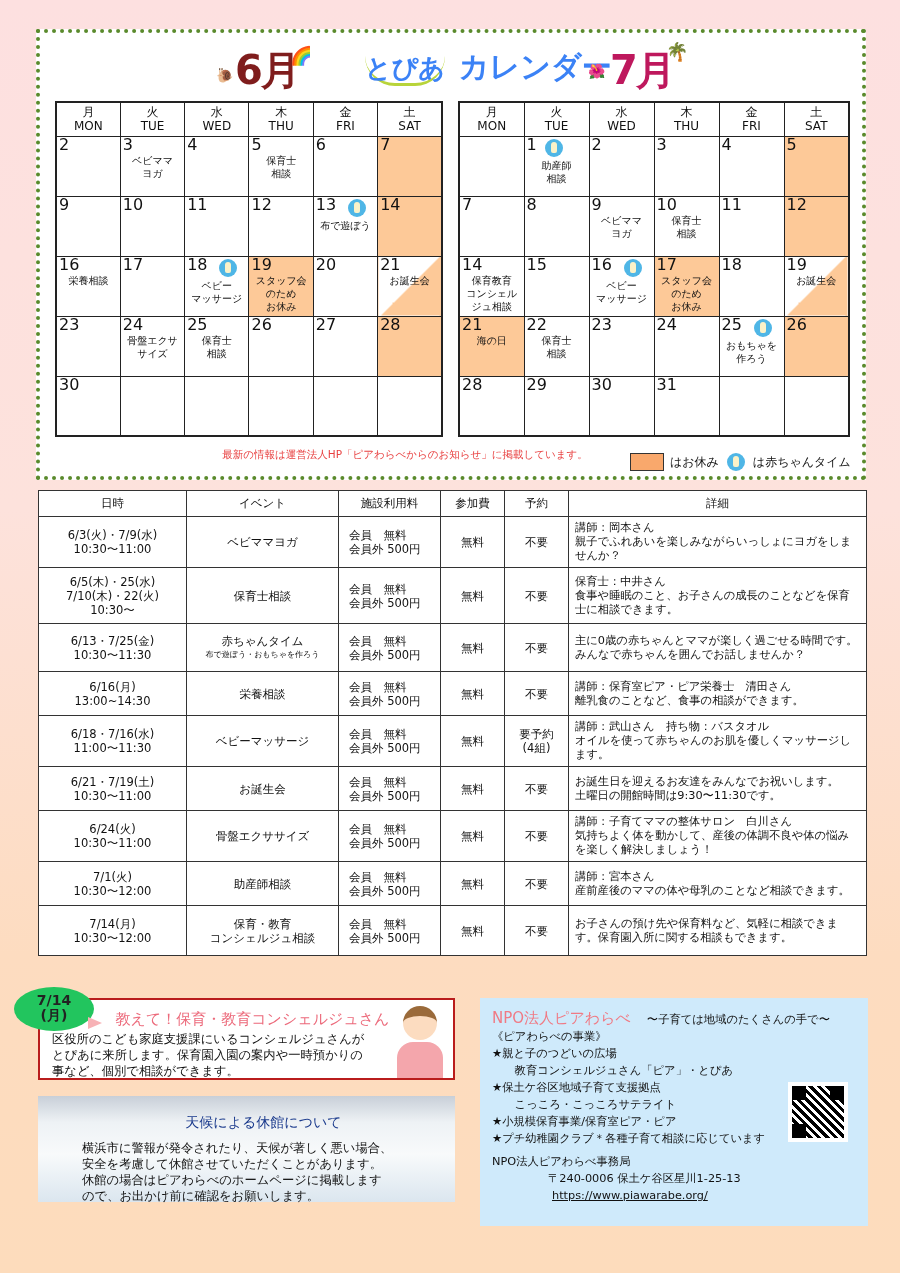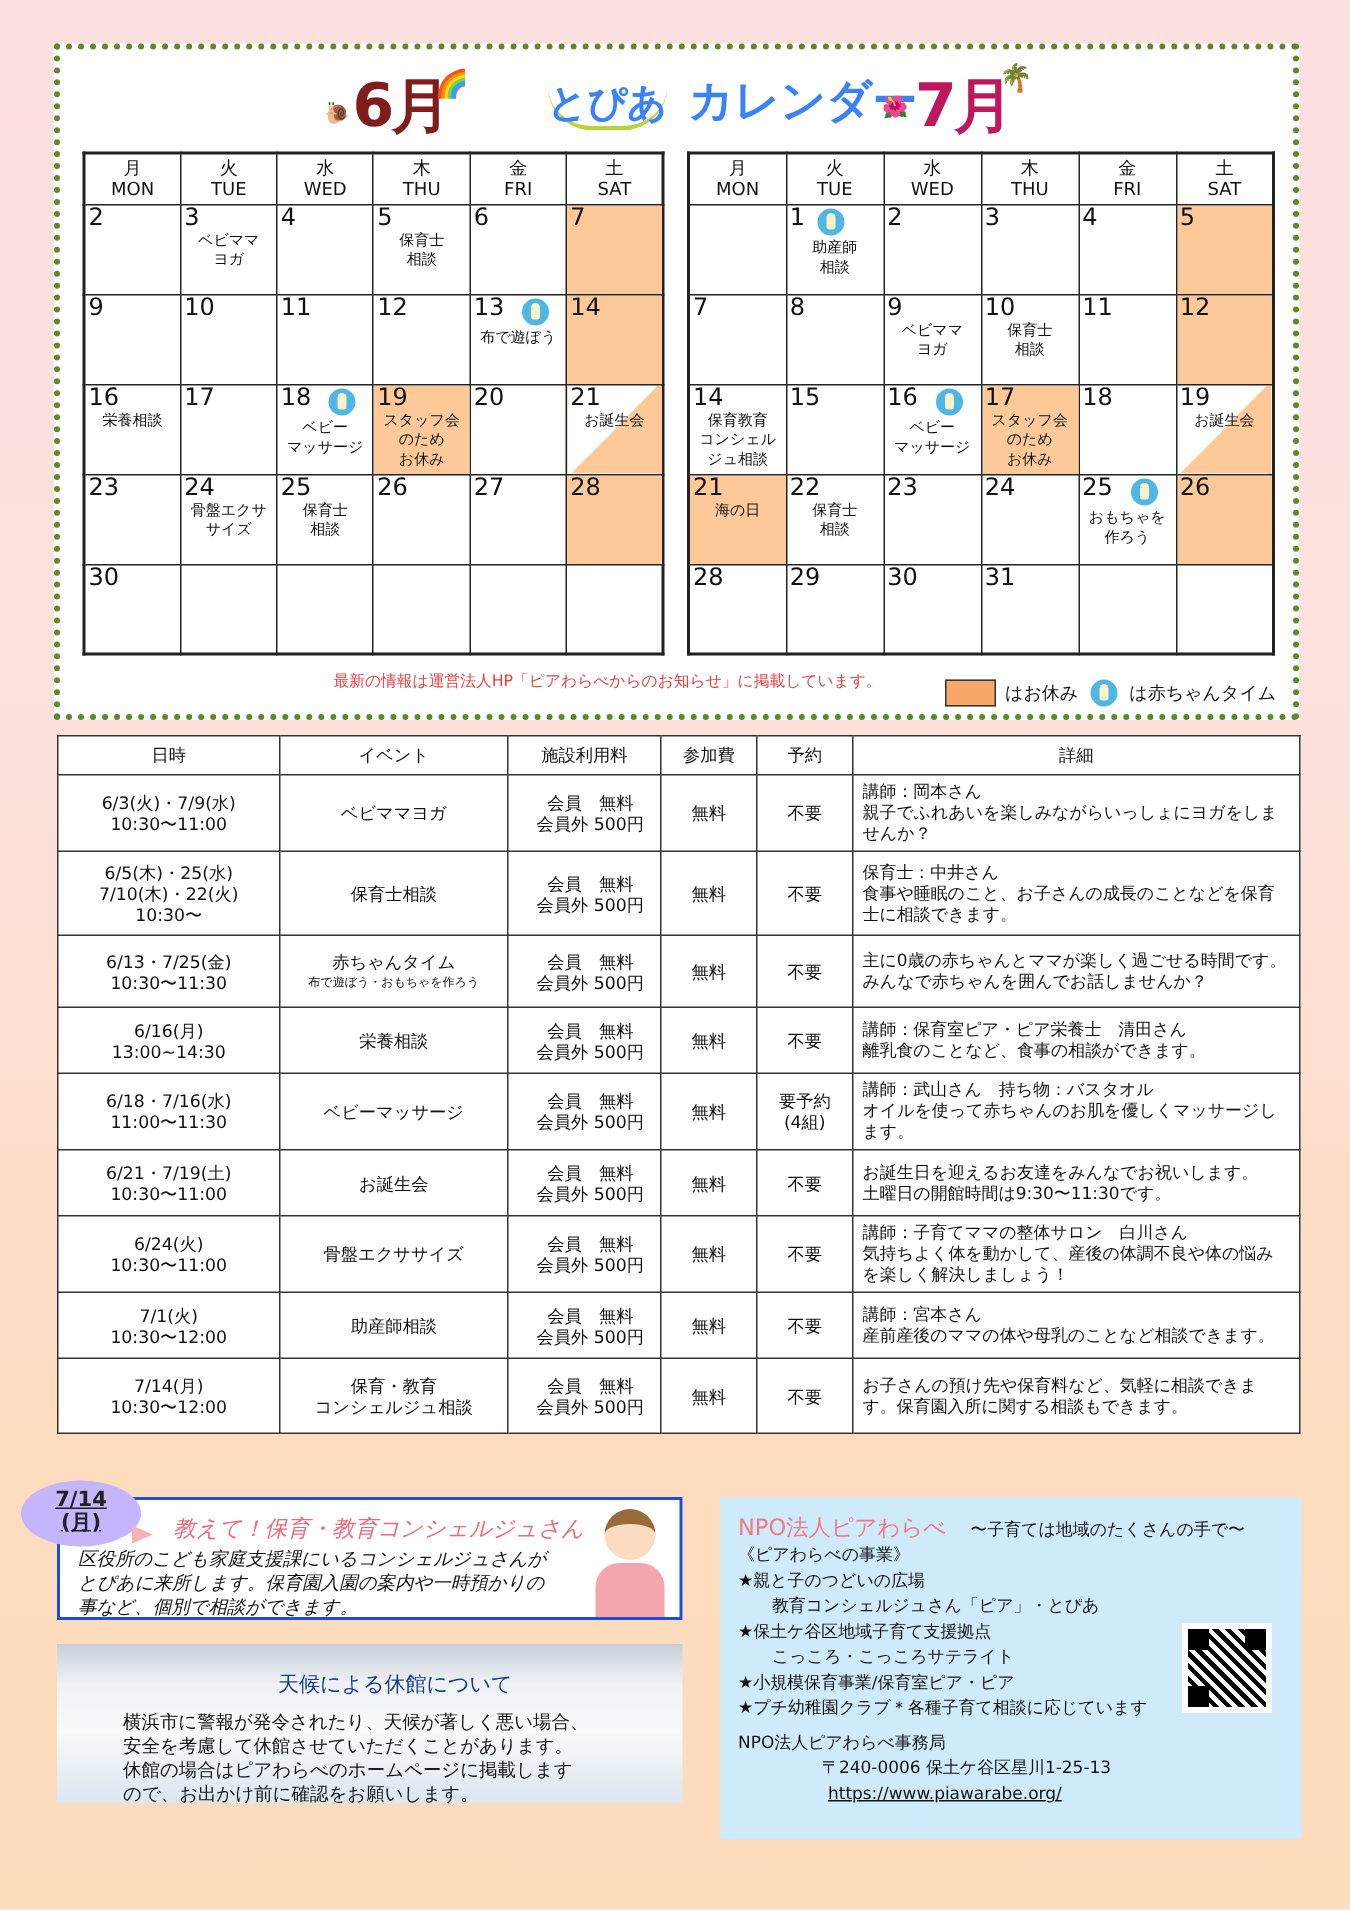--- a/index.html
+++ b/index.html
@@ -66,34 +66,34 @@
   .legend { position: absolute; left: 590px; top: 418px; font-size: 12px; display: flex; align-items: center; gap: 6px; }
   .legend-swatch { width: 34px; height: 18px; background: #f9a86c; border: 1px solid #333; }
   .events {
     position: absolute; left: 38px; top: 490px; width: 829px;
     border-collapse: collapse; table-layout: fixed; background: #fff;
     border: 1.5px solid #333;
   }
   .events th { height: 26px; font-weight: normal; font-size: 11.5px; border: 1px solid #333; }
   .events td { border: 1px solid #333; font-size: 11.5px; text-align: center; line-height: 14px; white-space: pre-line; padding: 0 2px; }
   .events td.detail { text-align: left; padding: 4px 6px; font-size: 11.3px; }
-  .events td.fee { text-align: center; padding-left: 10px; }
+  .events td.fee { text-align: left; padding-left: 10px; }
   .events .sub { font-size: 8px; display: block; }
   .conc-badge {
     position: absolute; left: 14px; top: 987px; width: 80px; height: 44px;
-    background: #c4b5fd; border-radius: 50%; text-align: center;
-    font-size: 14px; line-height: 15px; font-weight: bold; padding-top: 6px; color: #222; text-decoration: underline;
+    background: #22c55e; border-radius: 50%; text-align: center;
+    font-size: 14px; line-height: 15px; font-weight: bold; padding-top: 6px; color: #222;
   }
   .conc-badge::after {
     content: ""; position: absolute; right: -8px; bottom: 2px;
     border-left: 14px solid #f7b2b6; border-top: 6px solid transparent; border-bottom: 6px solid transparent;
   }
   .conc-box {
     position: absolute; left: 38px; top: 998px; width: 417px; height: 82px;
-    background: #fff; border: 2px solid #1d4ed8; padding: 10px 10px 0 12px; font-style: italic;
+    background: #fff; border: 2px solid #b91c1c; padding: 10px 10px 0 12px;
   }
   .conc-title { color: #ec6a7b; font-size: 15px; text-align: center; margin-left: 60px; margin-right: 50px; }
   .conc-body { font-size: 12.3px; line-height: 16px; margin-top: 2px; white-space: pre-line; width: 345px; }
   .staff {
     position: absolute; right: 8px; top: 6px; width: 52px; height: 70px;
   }
   .staff .head { position: absolute; left: 10px; top: 0; width: 34px; height: 34px; background: #fcdcc0; border-radius: 50%; border-top: 10px solid #9a6a3a; }
   .staff .body { position: absolute; left: 4px; top: 36px; width: 46px; height: 36px; background: #f4a6ac; border-radius: 16px 16px 0 0; }
   .weather {
     position: absolute; left: 38px; top: 1096px; width: 417px; height: 106px;

